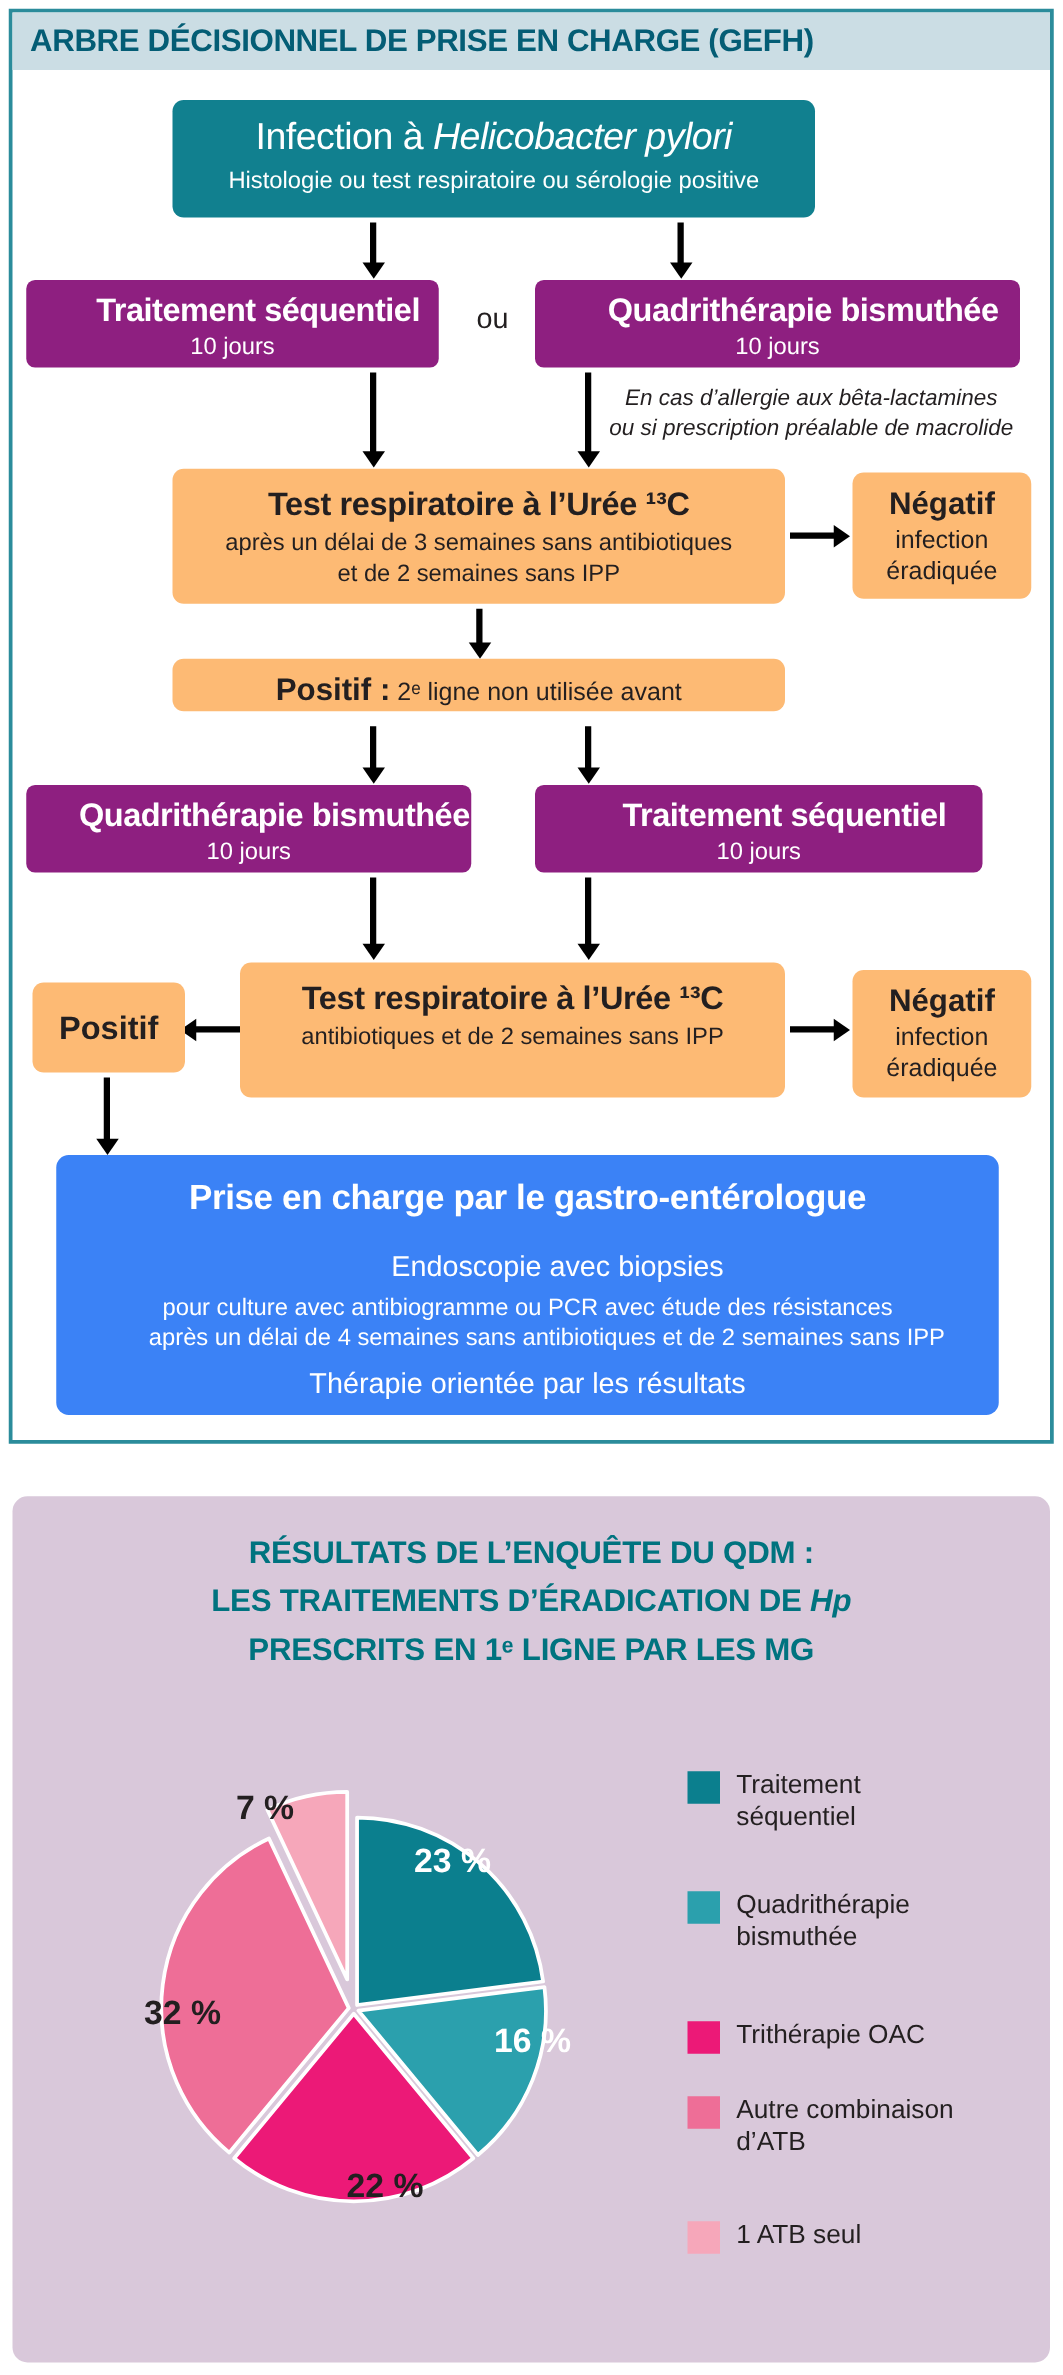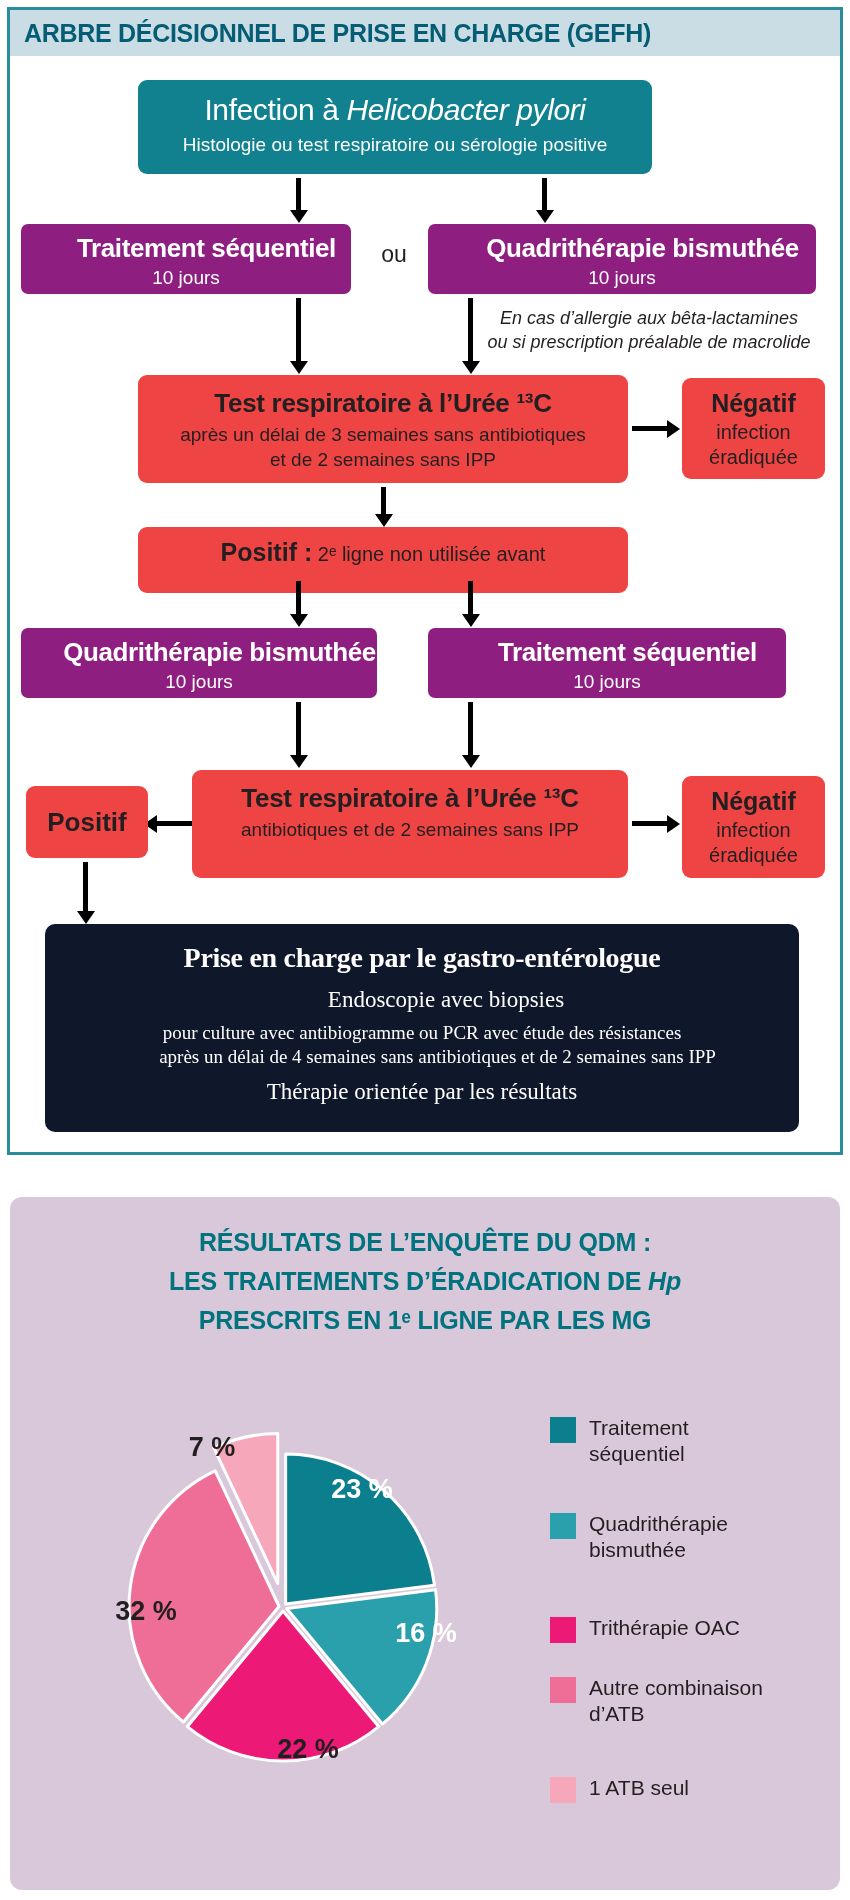--- a/index.html
+++ b/index.html
@@ -9,22 +9,22 @@
     -webkit-font-smoothing:antialiased;
   }
   .abs{position:absolute;box-sizing:border-box;}
   
   .flow{left:7px;top:7px;width:836px;height:1148px;border:3px solid #2b8c9b;background:#fff;}
   .flow-header{left:0;top:0;right:0;height:46px;background:#cbdde4;color:#045d75;
     font-size:25px;font-weight:bold;line-height:46px;padding-left:14px;letter-spacing:-0.3px;}
   .box{position:absolute;box-sizing:border-box;text-align:center;}
   .teal{background:#11808f;color:#fff;border-radius:9px;}
   .purple{background:#8e1f80;color:#fff;border-radius:7px;}
-  .mauve{background:#ef4444;color:#231f20;border-radius:9px;}
-  .bigpurple{background:#0f172a;color:#fff;border-radius:10px;font-family:Liberation Serif, serif;}
+  .mauve{background:#fdba74;color:#231f20;border-radius:9px;}
+  .bigpurple{background:#3b82f6;color:#fff;border-radius:10px;}
   .t-title{font-size:30px;letter-spacing:-0.4px;}
   .t-sub{font-size:19px;margin-top:7px;}
   .p-title{font-size:26px;font-weight:bold;letter-spacing:-0.4px;margin-left:41px;}
   .p-sub{font-size:19px;margin-top:3px;}
   .m-title{font-size:26px;font-weight:bold;letter-spacing:-0.3px;}
   .m-body{font-size:19px;line-height:1.3;margin-top:4px;}
   .n-title{font-size:25px;font-weight:bold;}
   .n-body{font-size:20px;line-height:1.25;margin-top:2px;}
   .ou{font-size:23px;color:#231f20;text-align:center;}
   .note{font-size:18px;font-style:italic;text-align:center;line-height:1.35;color:#231f20;}
@@ -42,21 +42,21 @@
     border:9px solid transparent;border-right:13px solid #000;border-left:none;}
   
   .panel{left:10px;top:1197px;width:830px;height:693px;background:#d9c8da;border-radius:12px;}
   .panel-title{left:0;top:26px;width:100%;text-align:center;color:#00737f;
     font-size:25px;font-weight:bold;line-height:1.55;letter-spacing:-0.2px;}
   .pct{position:absolute;font-size:27px;font-weight:bold;transform:translate(-50%,-50%);white-space:nowrap;}
   .legend-item{position:absolute;left:540px;display:flex;gap:13px;align-items:flex-start;}
   .swatch{width:26px;height:26px;flex:0 0 26px;margin-top:2px;}
   .legend-text{font-size:21px;line-height:1.25;color:#231f20;}
   .big-line1{font-size:28px;font-weight:bold;margin-top:18px;letter-spacing:-0.3px;}
-  .big-line2{font-size:23px;margin-top:13px;padding-left:48px;}
+  .big-line2{font-size:23px;margin-top:26px;padding-left:48px;}
   .big-line3{font-size:19px;margin-top:9px;}
   .big-line4{font-size:19px;margin-top:2px;padding-left:31px;}
   .big-line5{font-size:23px;margin-top:11px;}
 </style>
 </head>
 <body>
 
 <div class="abs flow">
 
   <div class="abs flow-header">ARBRE DÉCISIONNEL DE PRISE EN CHARGE (GEFH)</div>
@@ -102,21 +102,21 @@
   <div class="box mauve" style="left:672px;top:368px;width:143px;height:101px;padding-top:11px;">
     <div class="n-title">Négatif</div>
     <div class="n-body">
       <div>infection</div>
       <div>éradiquée</div>
     </div>
   </div>
 
   <div class="arrow-d" style="left:371px;top:477px;height:28px;"></div>
 
-  <div class="box mauve" style="left:128px;top:517px;width:490px;height:66px;line-height:50px;">
+  <div class="box mauve" style="left:128px;top:517px;width:490px;height:42px;line-height:50px;">
     <span class="pos-b">Positif :</span><span class="pos-r"> 2ᵉ ligne non utilisée avant</span>
   </div>
 
   <div class="arrow-d" style="left:286px;top:571px;height:34px;"></div>
   <div class="arrow-d" style="left:458px;top:571px;height:34px;"></div>
 
   <div class="box purple" style="left:11px;top:618px;width:356px;height:70px;padding-top:9px;">
     <div class="p-title">Quadrithérapie bismuthée</div>
     <div class="p-sub">10 jours</div>
   </div>

